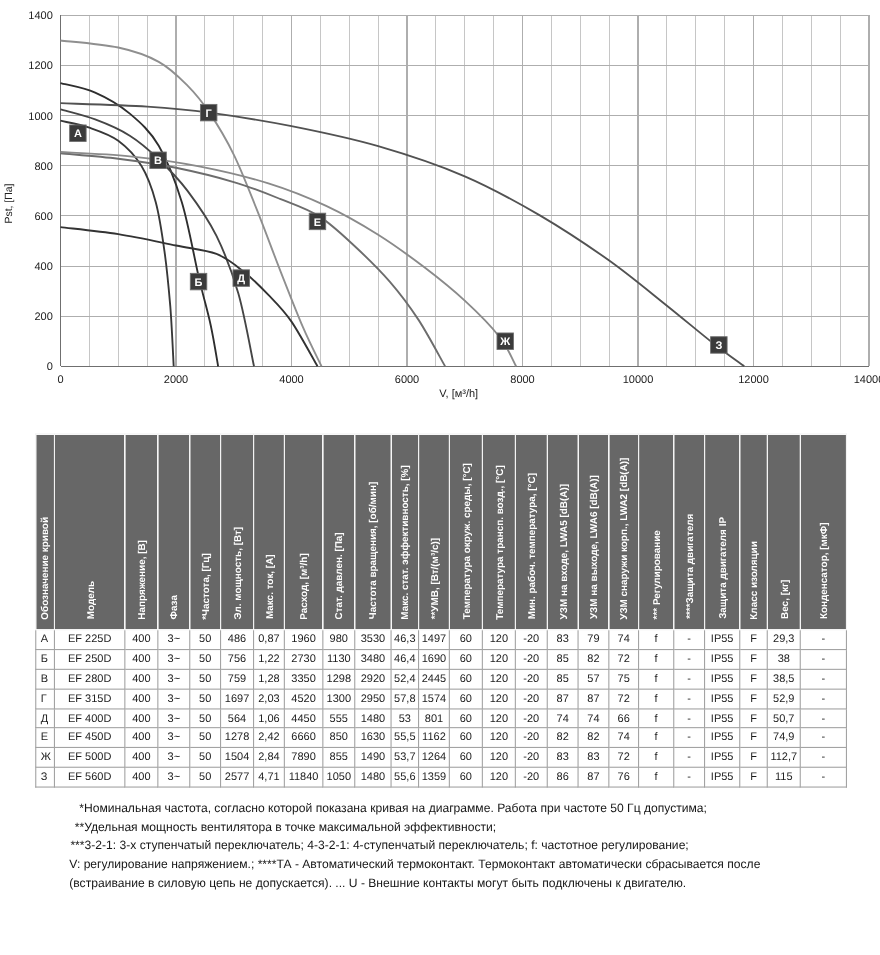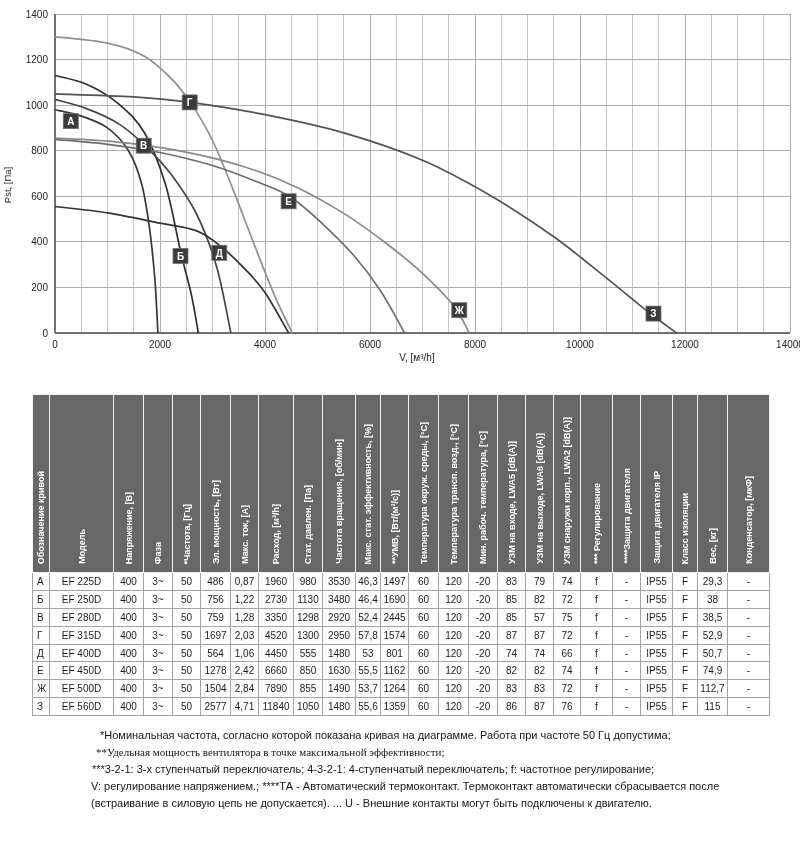--- a/index.html
+++ b/index.html
@@ -12,23 +12,23 @@
     border:1px solid #f2f2f2;padding:0 0 4px 0;overflow:hidden;}
   table.spec th span{display:inline-block;writing-mode:vertical-rl;transform:rotate(180deg);
     white-space:nowrap;color:#ffffff;font-size:9px;font-weight:bold;line-height:10px;}
   table.spec td{height:16.9px;border:1px solid #a3a3a3;background:#ffffff;color:#1c1c1c;
     font-size:10px;text-align:center;padding:0;white-space:nowrap;overflow:hidden;}
   table.spec td.c-left{text-align:left;padding-left:4px;}
   table.spec{border:1px solid #8c8c8c;}
   
   .footnotes{position:absolute;left:63px;top:727px;width:712px;color:#161616;
     font-size:11px;line-height:17.1px;}
-  .fn-line{white-space:nowrap;margin-left:28px;}
+  .fn-line{white-space:nowrap;}
   .fn-line:nth-child(1){padding-left:9px;}
-  .fn-line:nth-child(2){padding-left:5px;font-family:Liberation Serif, serif;}
+  .fn-line:nth-child(2){padding-left:5px;}
   .fn-line:nth-child(3){padding-left:1px;}
 </style>
 </head>
 <body>
 
 <div class="chart-wrap">
   <svg id="chart-svg" width="800" height="375">
     <g id="grid-layer">
         <line x1="55.0" x2="55.0" y1="14" y2="333" stroke="#aeaeae" stroke-width="1" shape-rendering="crispEdges"></line>
         <line x1="81.3" x2="81.3" y1="14" y2="333" stroke="#c6c6c6" stroke-width="1" shape-rendering="crispEdges"></line>

